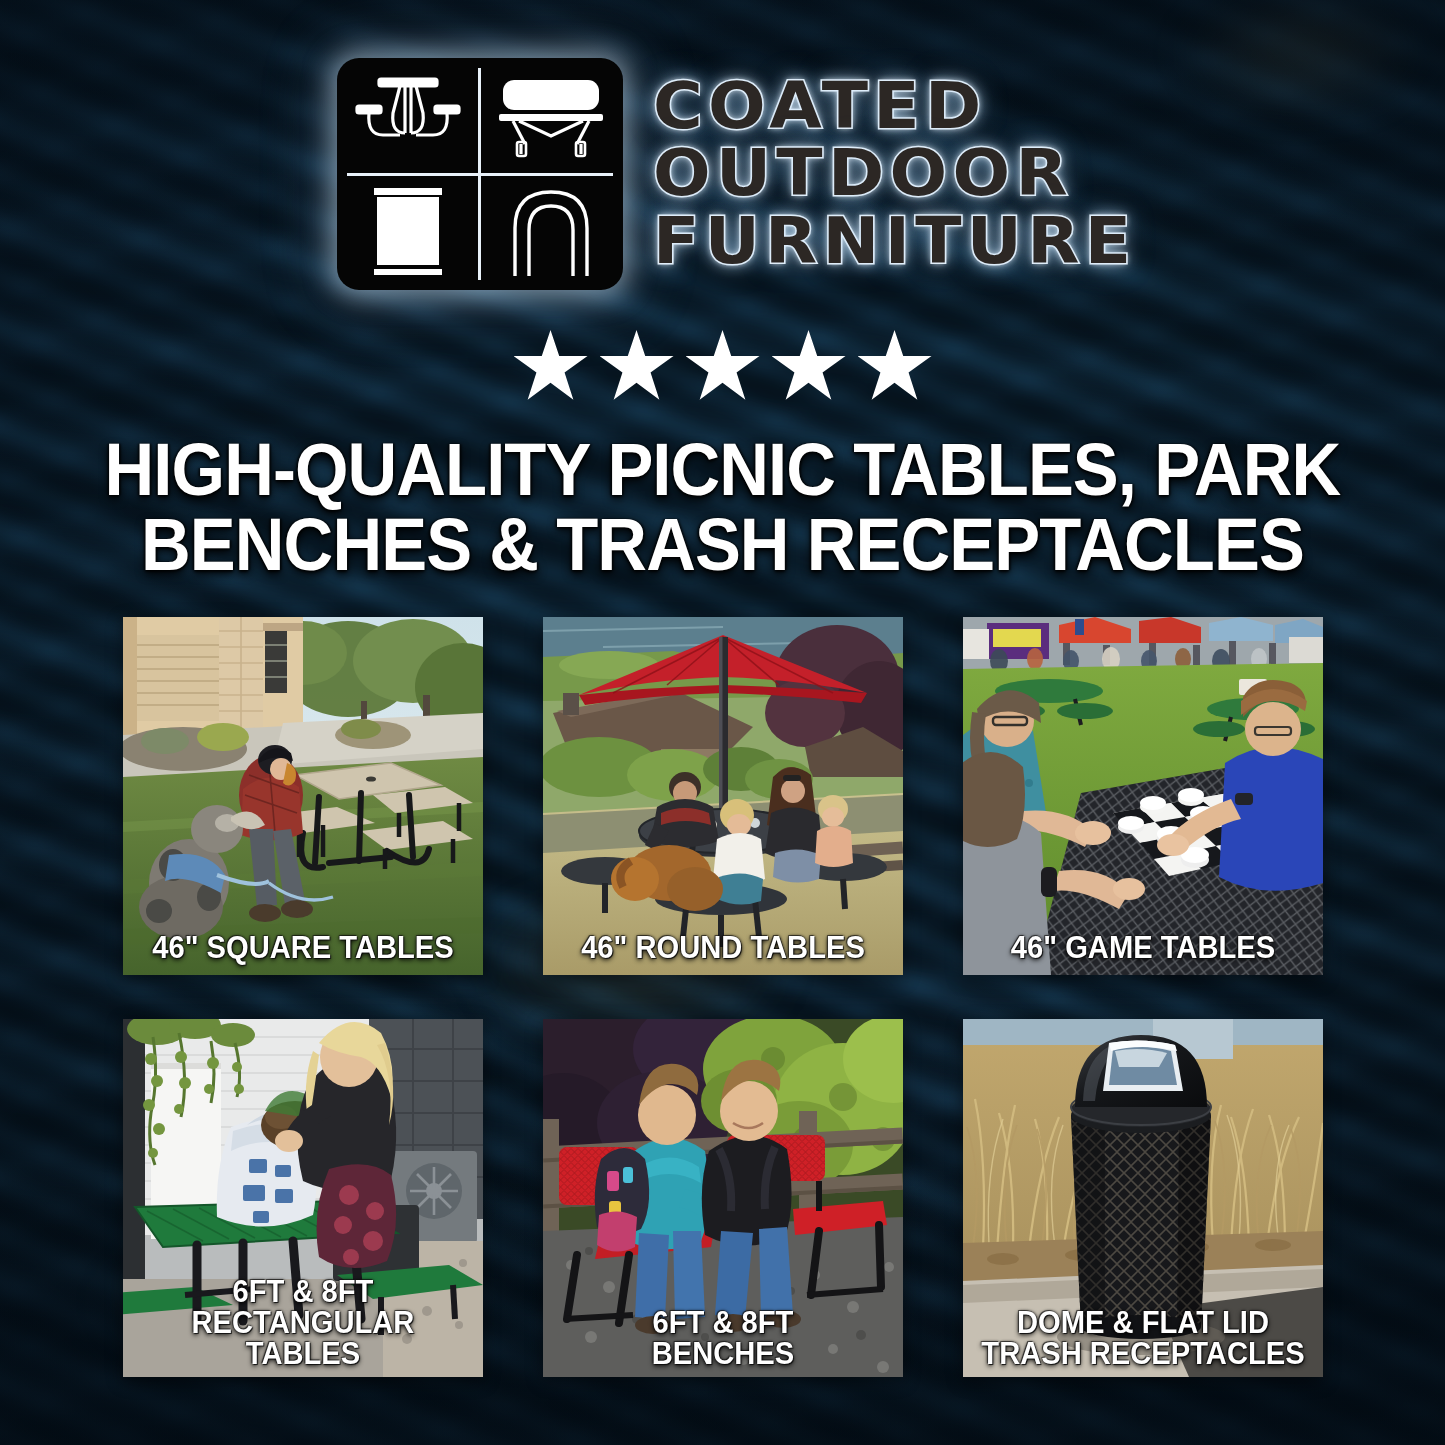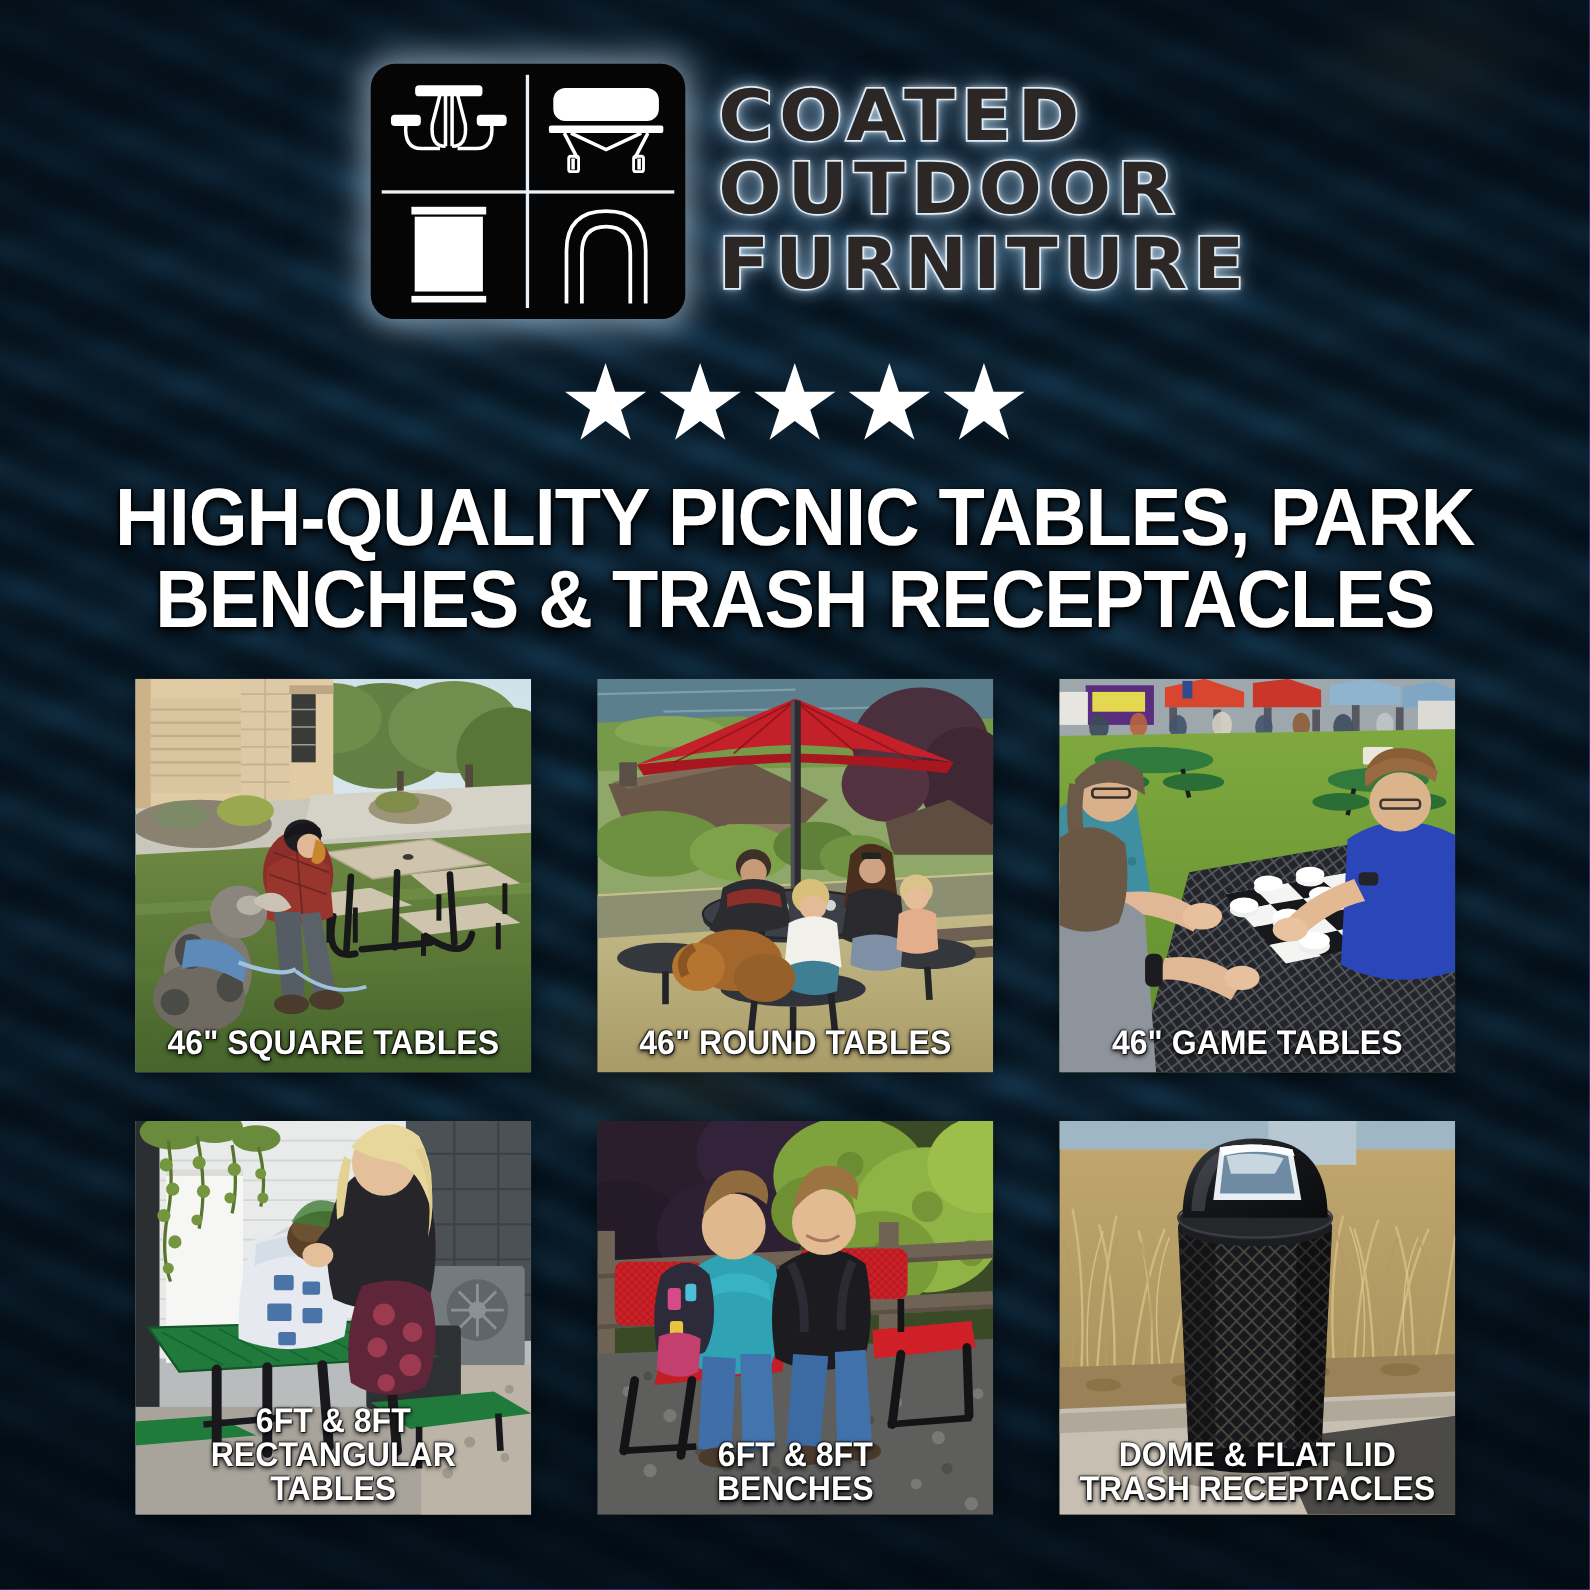--- a/index.html
+++ b/index.html
@@ -4,21 +4,21 @@
 <title>Coated Outdoor Furniture</title>
 <style>
   html,body{margin:0;padding:0;}
   body{
     width:1445px;height:1445px;overflow:hidden;
     background:#0b1c2c;
     font-family:"Liberation Sans", sans-serif;
   }
   .poster{
     position:relative;width:1445px;height:1445px;overflow:hidden;
-    background:#8b5cf6;
+    background:#ef4444;
   }
 
   
   .bg-layer{position:absolute;inset:0;overflow:hidden;}
   .bg-base{
     position:absolute;inset:-60px;
     background:
       radial-gradient(ellipse 700px 420px at 18% 12%, #1d4f74 0%, rgba(29,79,116,0) 62%),
       radial-gradient(ellipse 620px 380px at 78% 22%, #174059 0%, rgba(23,64,89,0) 60%),
       radial-gradient(ellipse 820px 520px at 62% 72%, #1b4565 0%, rgba(27,69,101,0) 64%),

